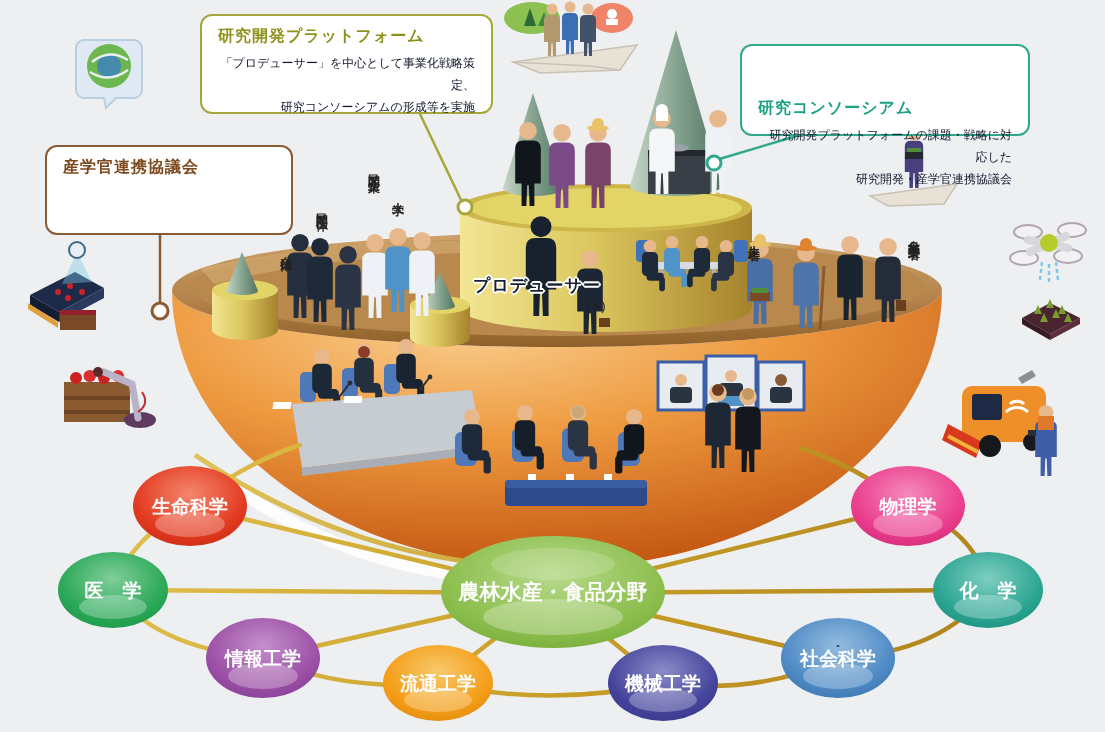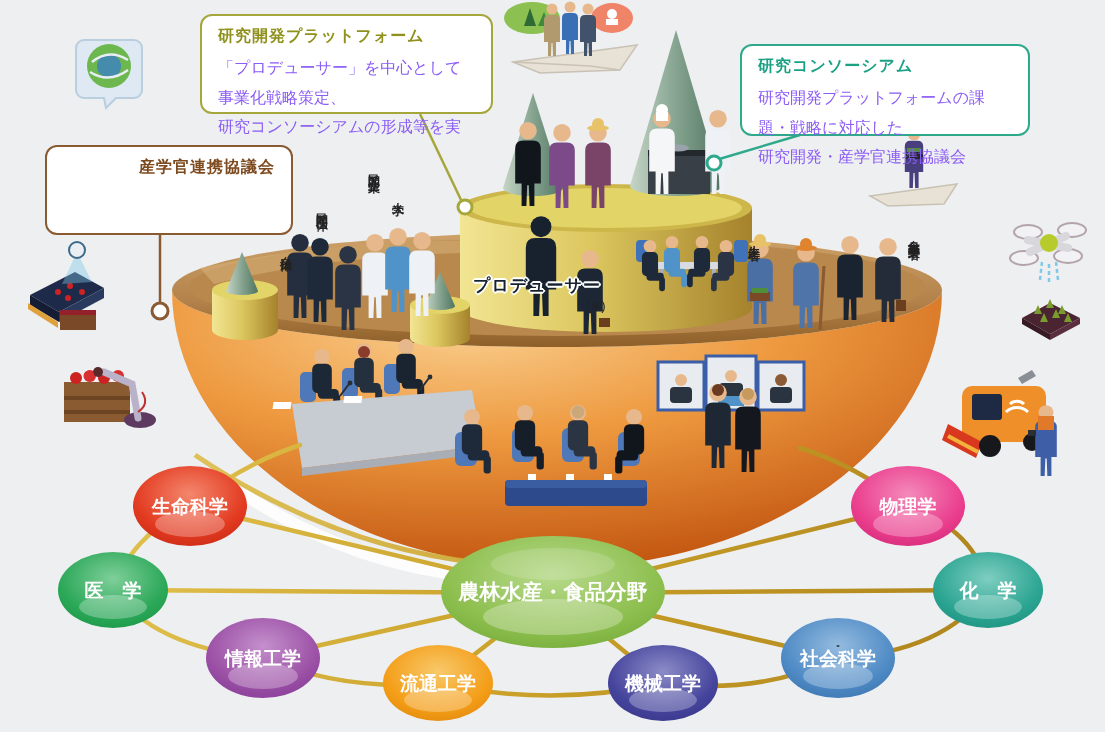--- a/index.html
+++ b/index.html
@@ -1,27 +1,27 @@
 <!DOCTYPE html>
 <html><head>
 <meta charset="utf-8">
 <style>
   html,body{margin:0;padding:0;background:#e9ebee;}
   #stage{position:relative;width:1105px;height:732px;background:#edeff1;overflow:hidden;
          font-family:"Liberation Sans","DejaVu Sans",sans-serif;}
   #art{position:absolute;left:0;top:0;}
-  .callout{position:absolute;background:#fff;border-radius:12px;padding:10px 16px 0 16px;box-sizing:border-box;}
+  .callout{position:absolute;background:#fff;border-radius:12px;padding:10px 16px 0 16px;box-sizing:border-box;font-family:Liberation Mono, monospace;}
   .callout-title{font-weight:bold;font-size:16px;margin-bottom:6px;letter-spacing:1px;}
-  .callout-body{font-size:16px;color:#8b5cf6;line-height:1.85;}
+  .callout-body{font-size:12px;color:#0f172a;line-height:1.85;text-align:right;}
   .co-platform{left:200px;top:14px;width:293px;height:100px;border:2.5px solid #a6a73b;}
   .co-platform .callout-title{color:#8f911c;}
   .co-consortium{left:740px;top:44px;width:290px;height:92px;border:2.5px solid #2fa98c;}
-  .co-consortium .callout-title{color:#1ba184;}
+  .co-consortium .callout-title{color:#1ba184;margin-top:42px;}
   .co-council{left:45px;top:145px;width:248px;height:90px;border:2.5px solid #8a5a33;}
-  .co-council .callout-title{color:#7d4a1f;text-align:right;}
+  .co-council .callout-title{color:#7d4a1f;}
   .vlabel{position:absolute;writing-mode:vertical-rl;font-size:12px;color:#222;letter-spacing:2px;font-weight:bold;}
   .producer-label{position:absolute;left:473px;top:274px;font-size:17px;font-weight:bold;color:#16222e;letter-spacing:1px;
     text-shadow:-2px 0 #fff,2px 0 #fff,0 -2px #fff,0 2px #fff,-1px -1px #fff,1px 1px #fff,-1px 1px #fff,1px -1px #fff;}
   .producer-note{position:absolute;left:586px;top:298px;font-size:13px;color:#222;}
   .node-label{font:bold 19px "Liberation Sans","DejaVu Sans",sans-serif;fill:#fff;text-anchor:middle;}
   .center-label{font:bold 21px "Liberation Sans","DejaVu Sans",sans-serif;fill:#fff;text-anchor:middle;}
 </style>
 </head>
 <body>
 

